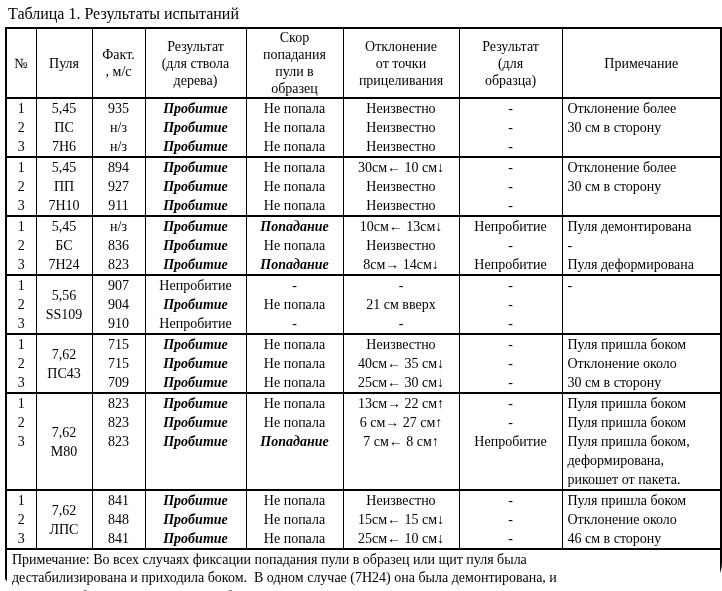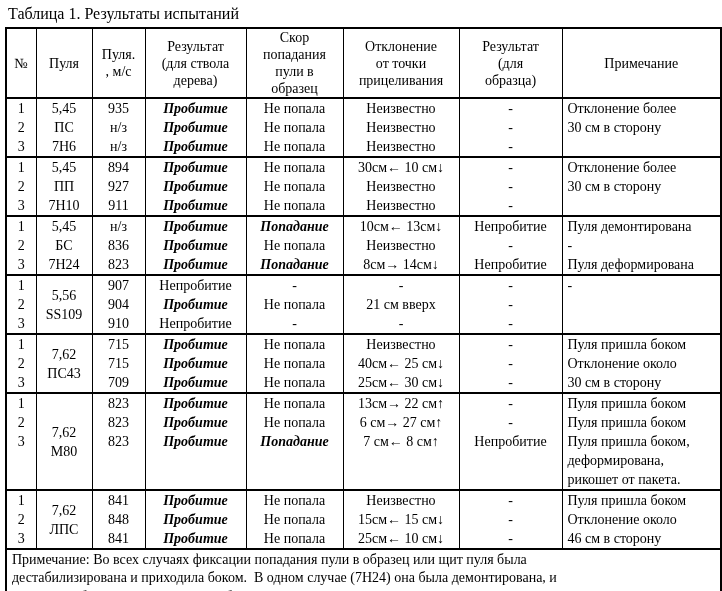--- a/index.html
+++ b/index.html
@@ -3,21 +3,21 @@
 <meta charset="utf-8">
 <style>
   * { box-sizing: border-box; }
   html, body {
     margin: 0; padding: 0;
     width: 722px; height: 591px;
     background: #ffffff;
     color: #000000;
     font-family: "Liberation Serif", "DejaVu Serif", serif;
   }
-  .page { width: 722px; height: 591px; overflow: hidden; }
+  .page { width: 722px; height: 591px; overflow: hidden; border-radius: 28px; }
   .title {
     font-size: 16px;
     line-height: 20px;
     padding: 4px 0 3px 8px;
     white-space: nowrap;
   }
   table.results {
     border-collapse: collapse;
     table-layout: fixed;
     margin-left: 5px;
@@ -69,21 +69,21 @@
       <col style="width:101px">
       <col style="width:97px">
       <col style="width:116px">
       <col style="width:103px">
       <col style="width:159px">
     </colgroup>
     <thead>
       <tr>
         <th>№</th>
         <th>Пуля</th>
-        <th>Пуля.
+        <th>Факт.
 , м/с</th>
         <th>Результат
 (для ствола
 дерева)</th>
         <th>Скор
 попадания
 пули в
 образец</th>
         <th>Отклонение
 от точки
@@ -278,21 +278,21 @@
             <div class="ln b">Пробитие</div>
             <div class="ln b">Пробитие</div>
           </td>
           <td>
             <div class="ln">Не попала</div>
             <div class="ln">Не попала</div>
             <div class="ln">Не попала</div>
           </td>
           <td>
             <div class="ln">Неизвестно</div>
-            <div class="ln">40см← 25 см↓</div>
+            <div class="ln">40см← 35 см↓</div>
             <div class="ln">25см← 30 см↓</div>
           </td>
           <td>
             <div class="ln">-</div>
             <div class="ln">-</div>
             <div class="ln">-</div>
           </td>
           <td class="col-note">
             <div class="ln">Пуля пришла боком</div>
             <div class="ln">Отклонение около</div>

